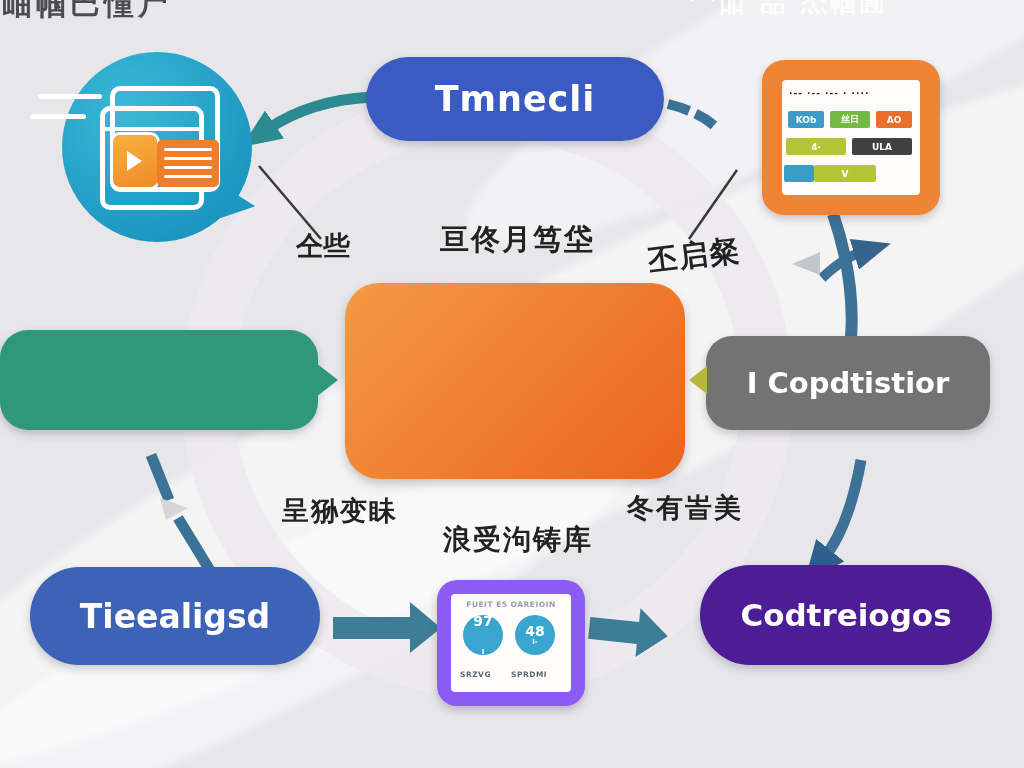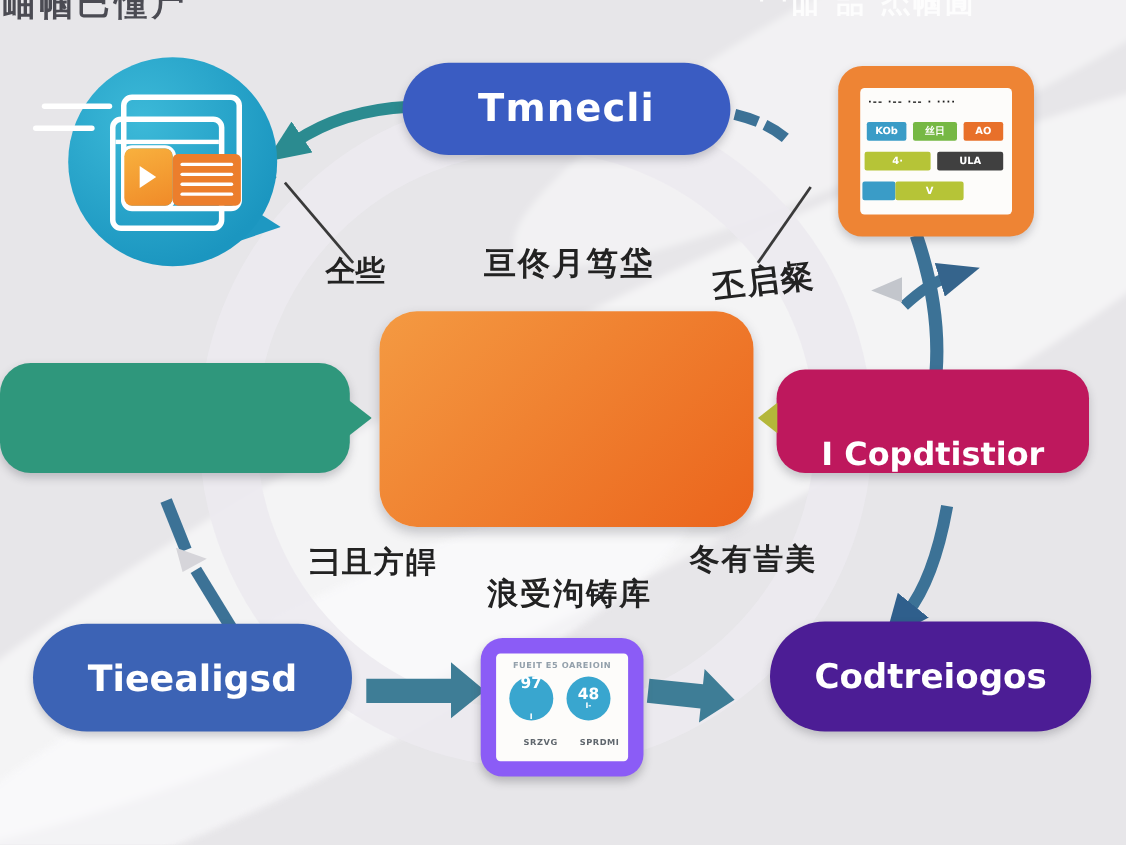--- a/index.html
+++ b/index.html
@@ -21,21 +21,21 @@
   #edge-right{left:690px;top:-15px;font-size:26px;color:#fdfdfd;letter-spacing:3px;}
   
   .pill{position:absolute;display:flex;align-items:center;justify-content:center;
         color:#fff;font-weight:bold;box-shadow:0 4px 8px rgba(60,60,70,.25);}
   #top-pill{left:366px;top:57px;width:298px;height:84px;border-radius:42px;background:#3a5cc2;font-size:35px;letter-spacing:1px;}
   #bl-pill{left:30px;top:567px;width:290px;height:98px;border-radius:49px;background:#3c63b5;font-size:33px;}
   #br-pill{left:700px;top:565px;width:292px;height:100px;border-radius:50px;background:#4c1d95;font-size:31px;}
   #left-bubble{left:0px;top:330px;width:318px;height:100px;border-radius:28px;background:#2f977c;font-size:31px;}
   #left-bubble .tail{position:absolute;right:-20px;top:33px;width:22px;height:34px;background:#2f977c;
         clip-path:polygon(0 0,100% 50%,0 100%);}
-  #right-bubble{left:706px;top:336px;width:284px;height:94px;border-radius:26px;background:#be185d;font-size:29px;align-items:flex-end;}
+  #right-bubble{left:706px;top:336px;width:284px;height:94px;border-radius:26px;background:#737373;font-size:29px;}
   #right-bubble .tail{position:absolute;left:-17px;top:30px;width:18px;height:28px;background:#b4b73a;
         clip-path:polygon(100% 0,0 50%,100% 100%);}
   
   #center-box{left:345px;top:283px;width:340px;height:196px;border-radius:34px;
         background:linear-gradient(135deg,#f49a42,#eb641c);
         display:flex;flex-direction:column;align-items:center;justify-content:center;
         color:#fff;font-weight:bold;font-size:44px;letter-spacing:7px;line-height:1.45;
         box-shadow:0 5px 10px rgba(60,60,70,.25);text-shadow:0 1px 2px rgba(150,60,0,.3);}
   
   .cjk-label{position:absolute;font-weight:bold;color:#222;white-space:nowrap;}
@@ -82,21 +82,21 @@
   #stats-card{left:437px;top:580px;width:148px;height:126px;border-radius:20px;background:#8b5cf6;
         box-shadow:0 4px 8px rgba(60,60,70,.28);}
   #stats-card .panel{position:absolute;left:14px;top:14px;width:120px;height:98px;border-radius:4px;background:#fdfcfa;}
   #stats-title{position:absolute;left:0;top:6px;width:100%;text-align:center;font-size:7.5px;font-weight:bold;
         color:#93a0ab;letter-spacing:.5px;}
   .stat-circle{position:absolute;top:21px;width:40px;height:40px;border-radius:50%;background:#39a6cf;
         display:flex;flex-direction:column;align-items:center;justify-content:center;color:#fff;font-weight:bold;}
   #stat-c1{left:12px;gap:20px;} #stat-c2{left:64px;}
   .stat-circle .val{font-size:14px;line-height:14px;}
   .stat-circle .sub{font-size:7px;line-height:8px;}
-  .stat-foot{position:absolute;top:76px;font-size:7.5px;font-weight:bold;color:#5f666d;letter-spacing:.5px;margin-left:16px;}
+  .stat-foot{position:absolute;top:76px;font-size:7.5px;font-weight:bold;color:#5f666d;letter-spacing:.5px;}
   #stat-f1{left:9px;} #stat-f2{left:60px;}
 </style>
 </head>
 <body>
 
 <div class="swoosh" id="swoosh1"></div>
 <div class="swoosh" id="swoosh2"></div>
 <div class="swoosh" id="swoosh3"></div>
 
 <svg id="cycle-svg" width="1024" height="768" viewBox="0 0 1024 768">
@@ -174,21 +174,21 @@
     <div class="chip" id="chip4">4·</div>
     <div class="chip" id="chip5">ULA</div>
     <div class="chip" id="chip6"></div>
     <div class="chip" id="chip7">V</div>
   </div>
 </div>
 
 <div class="cjk-label" id="lbl-top-left">仝些</div>
 <div class="cjk-label" id="lbl-top-center">亘佟月笃垈</div>
 <div class="cjk-label" id="lbl-top-right">丕启粲</div>
-<div class="cjk-label" id="lbl-bottom-left">彐且方皔</div>
+<div class="cjk-label" id="lbl-bottom-left">呈狲变眛</div>
 <div class="cjk-label" id="lbl-bottom-center">浪受泃铸库</div>
 <div class="cjk-label" id="lbl-bottom-right">冬有峕美</div>
 
 <div class="pill" id="left-bubble">
   <div class="tail"></div>
 </div>
 
 <div class="abs" id="center-box">
 </div>
 

